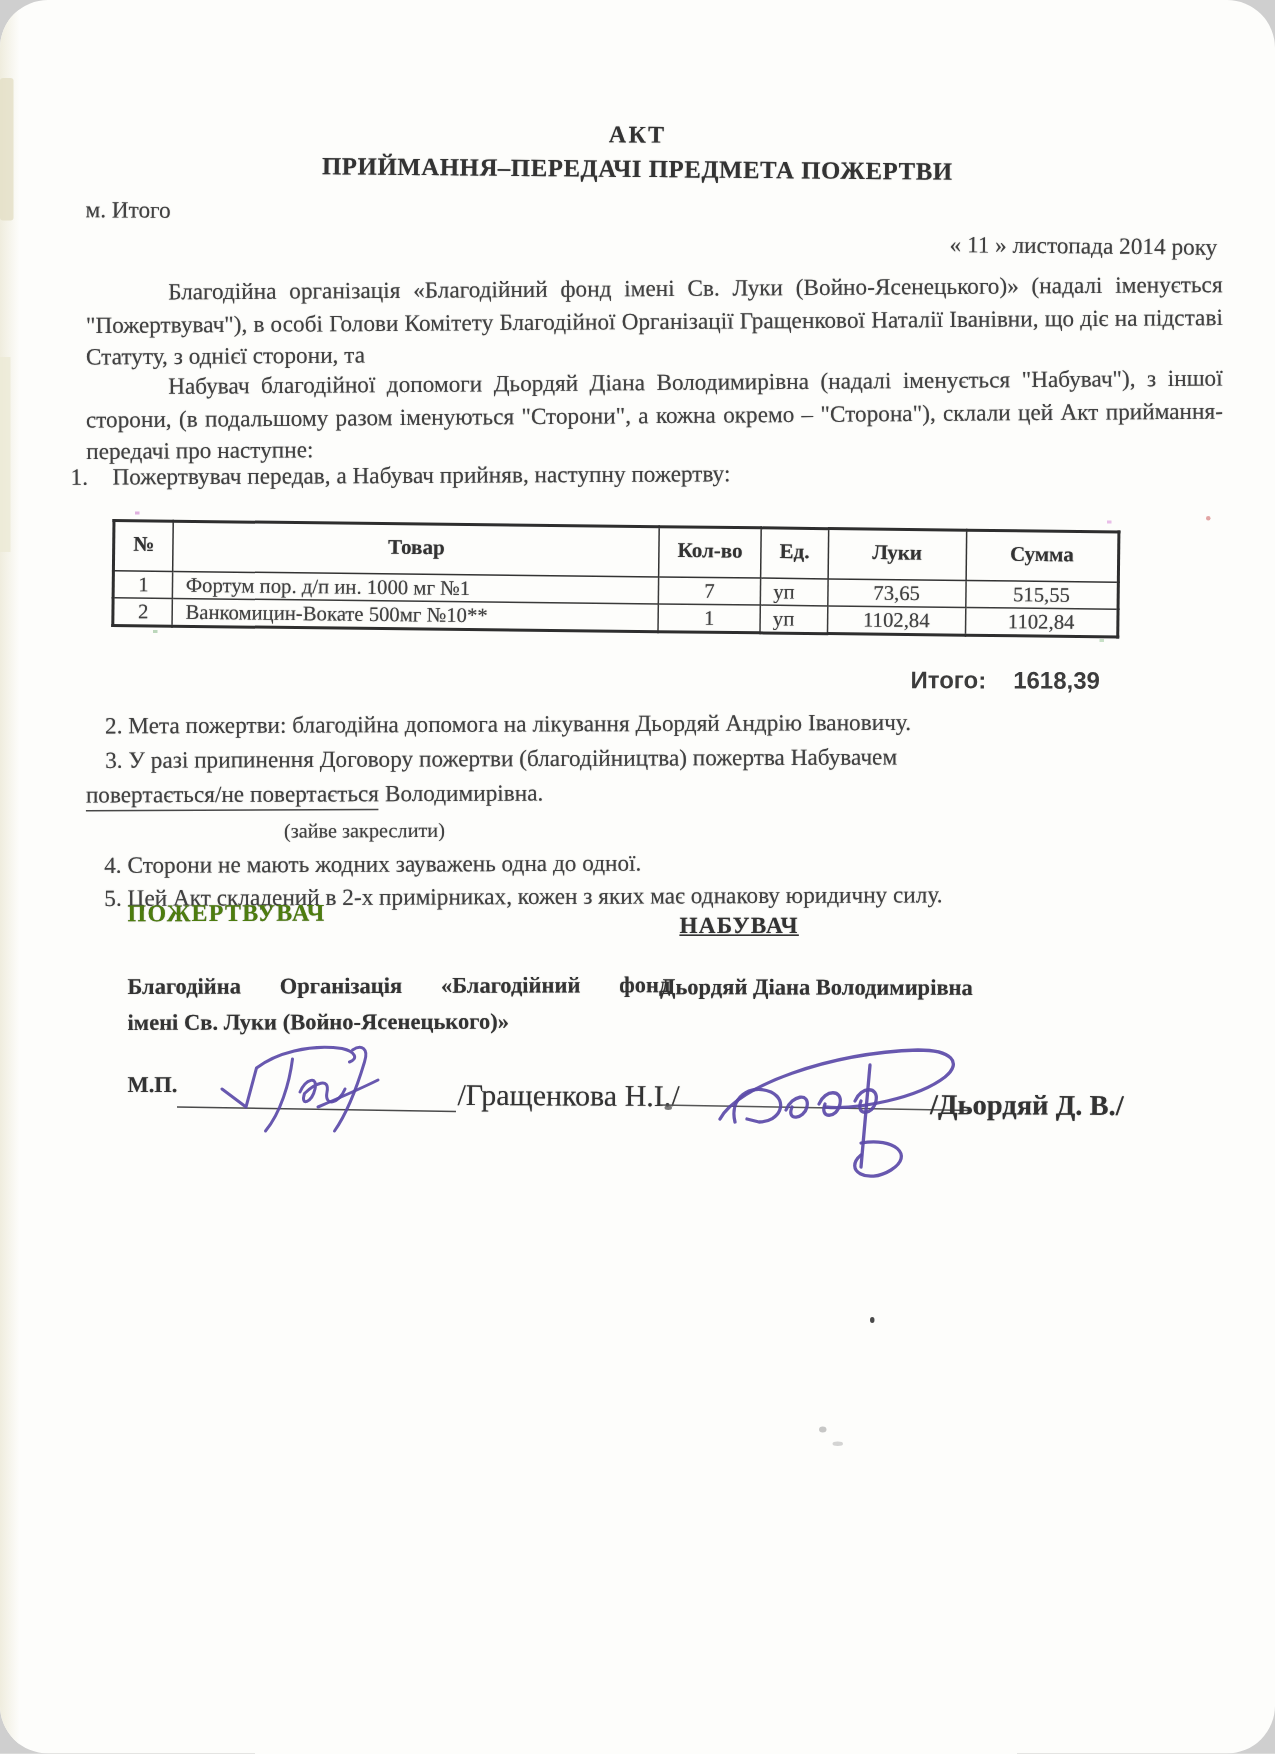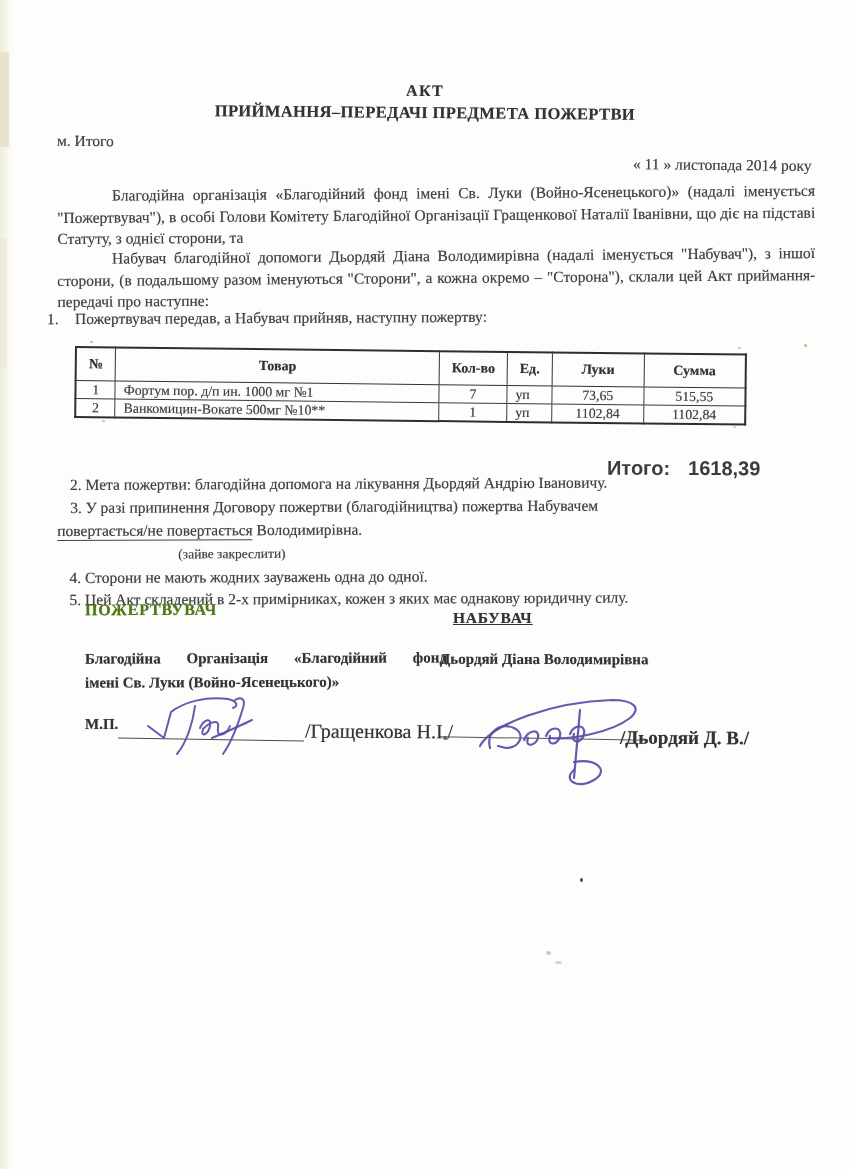--- a/index.html
+++ b/index.html
@@ -1,20 +1,21 @@
 <!DOCTYPE html>
 <html><head>
 <meta charset="utf-8">
 <style>
   html,body{margin:0;padding:0;background:#cfcfcf;}
   .page{
     position:relative;width:850px;height:1169px;margin:0 auto;
     background:#fdfdfb;overflow:hidden;
     font-family:"Liberation Serif","DejaVu Serif",serif;
     color:#414141;
+    border-radius:32px;
   }
   .txt{text-shadow:0 0 0.7px rgba(60,60,60,.55);}
   
   .edge-strip{position:absolute;left:0;top:0;width:13px;height:100%;
     background:linear-gradient(to right,#eeebdb,#fdfdfb);opacity:.9;}
   .edge-strip-dark{position:absolute;left:0;top:52px;width:9px;height:95px;background:#e3dfc6;opacity:.8;border-radius:2px;}
   .edge-strip-dark2{position:absolute;left:0;top:238px;width:7px;height:130px;background:#ecead6;opacity:.8;}
 
   .title-block{position:absolute;top:82px;left:0;right:0;text-align:center;transform:rotate(.5deg);}
   .title1{font-size:16px;font-weight:bold;letter-spacing:1.5px;color:#333;}
@@ -33,31 +34,31 @@
 
   table.donation-table{position:absolute;top:346px;left:75px;width:672px;
     border-collapse:collapse;transform:rotate(.65deg);transform-origin:left top;
     border:2px solid #2e2e2e;}
   .donation-table th{border:1px solid #333;font-size:14px;font-weight:bold;height:30px;color:#333;}
   .donation-table td{border:1px solid #3a3a3a;font-size:13.8px;height:17px;padding:0 4px;line-height:15px;}
   .donation-table .ctr{text-align:center;}
   .donation-table .lft{text-align:left;padding-left:8px;}
   col.c0{width:40px}col.c1{width:325px}col.c2{width:68px}col.c3{width:45px}col.c4{width:92px}col.c5{width:102px}
 
-  .itogo{position:absolute;top:457px;left:607px;transform:rotate(.2deg);
-    font-family:"Liberation Sans","DejaVu Sans",sans-serif;font-weight:bold;font-size:20px;color:#3c3c3c;}
+  .itogo{position:absolute;top:446px;left:607px;transform:rotate(.2deg);
+    font-family:"Liberation Sans","DejaVu Sans",sans-serif;font-weight:bold;font-size:16px;color:#3c3c3c;}
   .itogo .val{margin-left:18px;}
 
   .terms{position:absolute;top:476px;left:57px;width:760px;font-size:15.5px;transform:rotate(-.25deg);transform-origin:left top;}
   .term-line{position:absolute;left:13px;white-space:nowrap;}
   .t2{top:0;}
   .t3l1{top:23px;}
   .t3l2{top:46px;left:0;}
   .t3l2 .u{border-bottom:1.2px solid #474747;padding-bottom:1px;text-align:right;}
-  .t3note{top:71px;left:121px;font-size:13.5px;text-align:center;}
+  .t3note{top:71px;left:132px;font-size:13.5px;text-align:center;}
   .t4{top:93px;left:12px;}
   .t5{top:115px;left:12px;}
 
   .role-left{position:absolute;top:601px;left:85px;font-size:16px;font-weight:bold;letter-spacing:.8px;color:#4d7c0f;transform:rotate(-.2deg);}
   .role-right{position:absolute;top:609px;left:453px;font-size:15.5px;font-weight:bold;letter-spacing:.8px;color:#333;text-decoration:underline;}
 
   .org-left{position:absolute;top:646px;left:85px;width:362px;font-size:15px;font-weight:bold;line-height:24px;color:#333;transform:rotate(-.2deg);}
   .org-left .l1{display:block;text-align:justify;text-align-last:justify;}
   .org-left .l2{display:block;}
   .name-right{position:absolute;top:651px;left:440px;font-size:15px;font-weight:bold;color:#333;transform:rotate(.15deg);}

